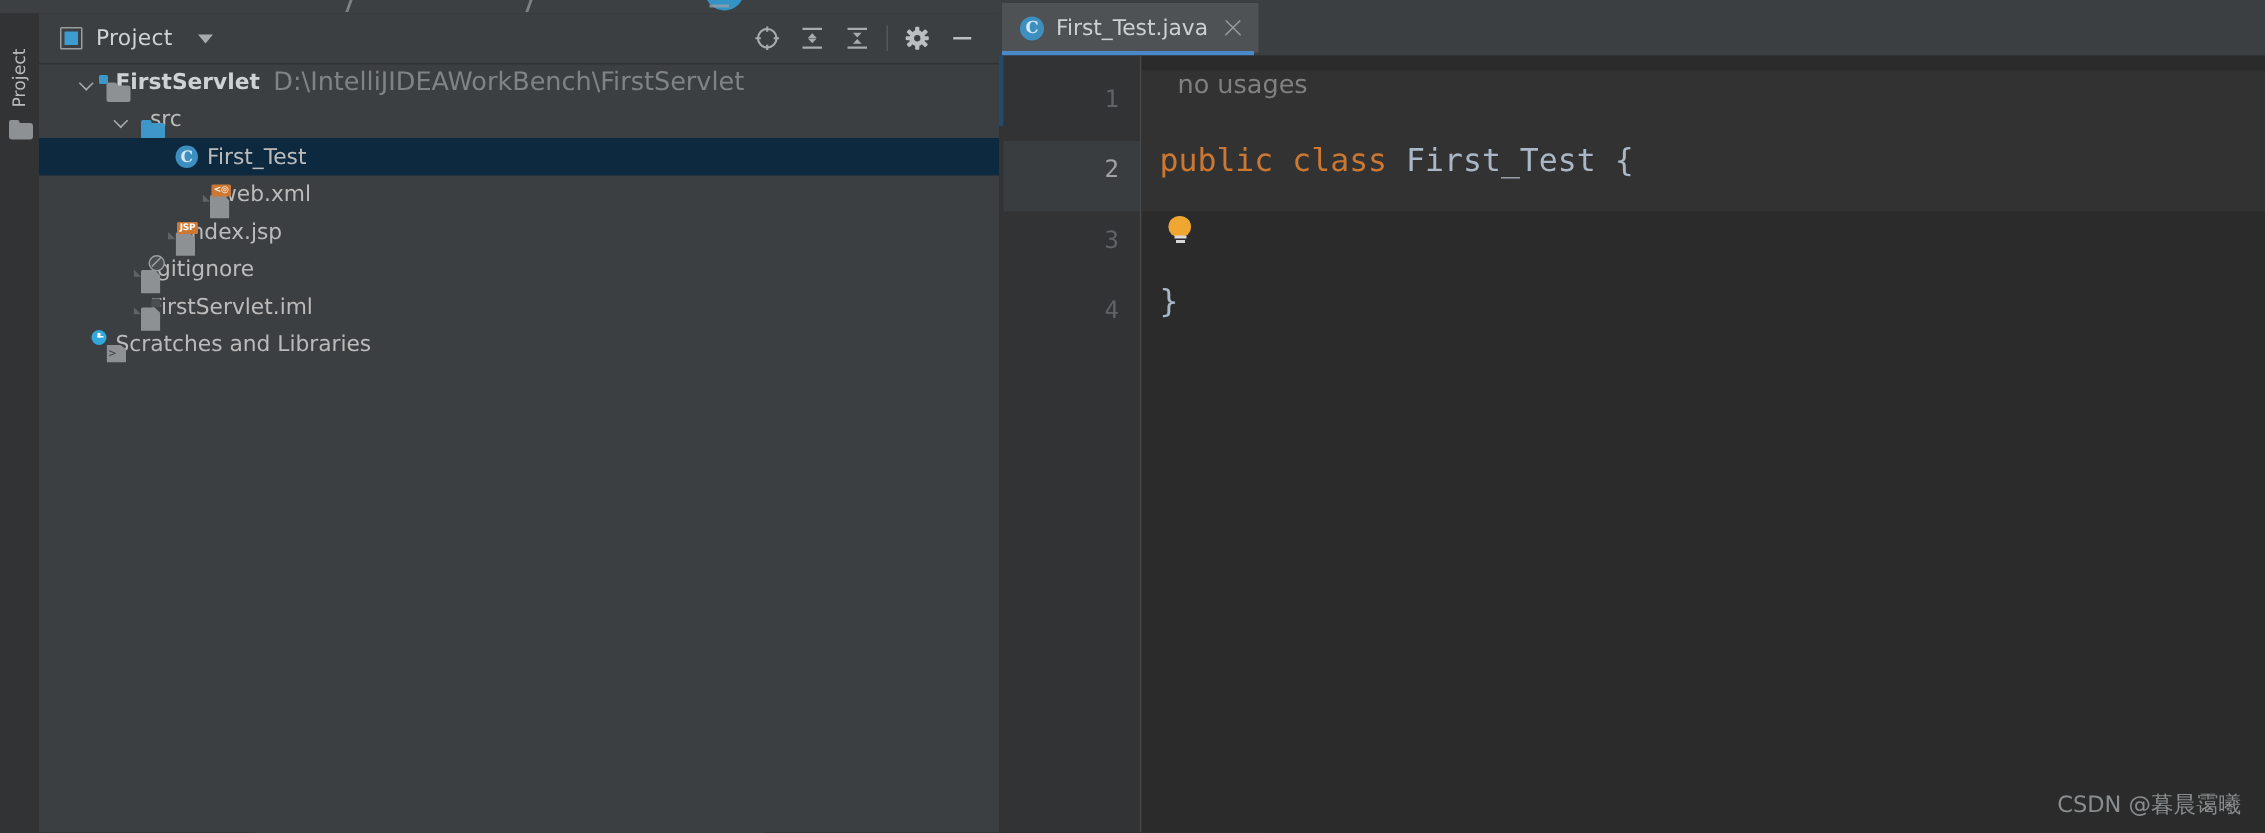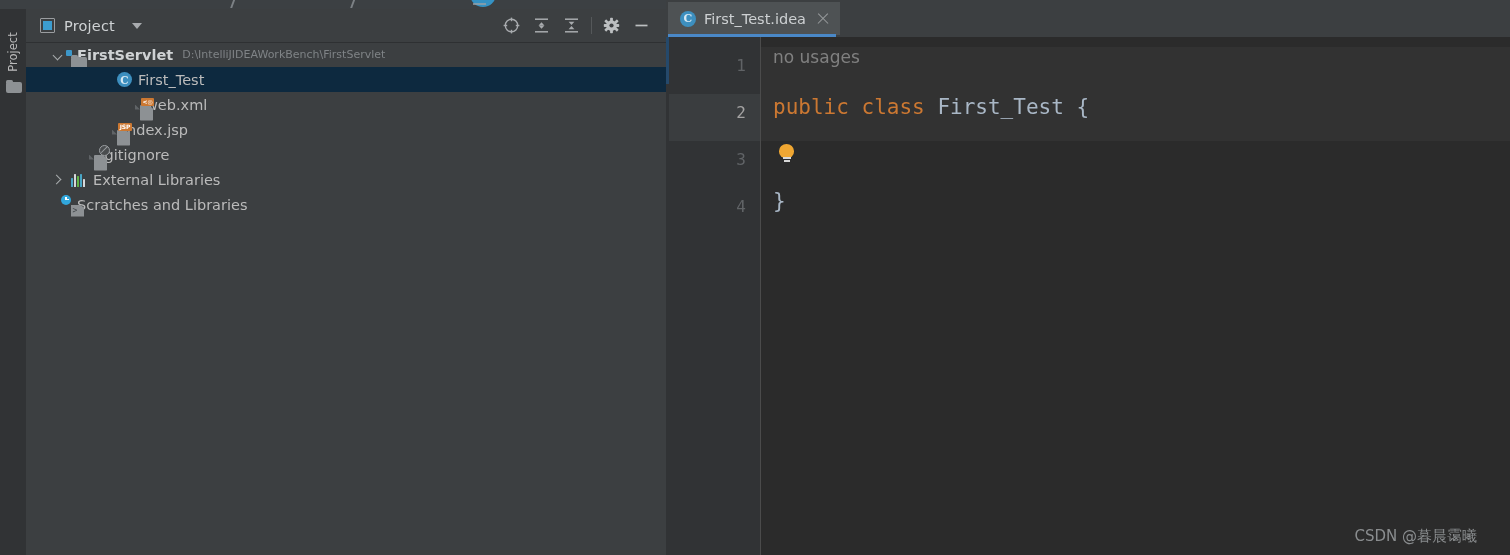--- a/index.html
+++ b/index.html
@@ -83,21 +83,21 @@
   }
   .twisty.down::before,.twisty.right::before{
     content:"";position:absolute;left:2px;top:3px;width:6px;height:6px;
     border-right:1.6px solid #a9acae;border-bottom:1.6px solid #a9acae;
   }
   .twisty.down::before{transform:rotate(45deg);}
   .twisty.right::before{transform:rotate(-45deg);left:1px;top:2px;}
   .ico{flex:0 0 auto;margin-right:6px;position:relative;display:inline-block;}
   .label{color:#bbbbbb;}
   .label.bold{font-weight:bold;color:#cfd2d4;}
-  .path{color:#7f8386;font-size:11px;margin-left:9px;}
+  .path{color:#7f8386;font-size:17px;margin-left:9px;}
 
   
   .folder{width:16px;height:13px;position:relative;}
   .folder::before{
     content:"";position:absolute;left:0;top:2px;width:16px;height:11px;
     background:#8d9194;border-radius:1.5px 2px 2px 2px;
   }
   .folder::after{
     content:"";position:absolute;left:0;top:0px;width:7px;height:3px;
     background:#8d9194;border-radius:1.5px 1.5px 0 0;
@@ -222,21 +222,21 @@
   }
   .lnum.active{color:#a4a3a3;}
   .gutter-band{position:absolute;left:3px;width:91px;height:47px;background:#3a3d3f;}
 
   .code{
     position:absolute;left:95px;top:37px;width:749px;height:518px;background:#2b2b2b;
     font-family:"DejaVu Sans Mono","Liberation Mono",monospace;font-size:21px;
   }
   .code-band{position:absolute;left:0;width:749px;height:47px;background:#323232;}
   .hint{
-    position:absolute;left:12px;top:10px;color:#808080;font-size:17px;
+    position:absolute;left:24px;top:10px;color:#808080;font-size:17px;
     font-family:"DejaVu Sans","Liberation Sans",sans-serif;
   }
   .cline{position:absolute;left:12px;white-space:pre;}
   .kw{color:#cc7832;}
   .cls{color:#a9b7c6;}
   .brace{color:#a9b7c6;}
   .bulb{
     position:absolute;left:20px;top:104px;width:15px;height:19px;z-index:5;
   }
   .bulb b{
@@ -244,21 +244,21 @@
     background:#f0a732;display:block;
   }
   .bulb i{
     position:absolute;left:3.5px;top:13px;width:8px;height:2px;background:#d8d8d8;display:block;
   }
   .bulb i::after{
     content:"";position:absolute;left:1px;top:3px;width:6px;height:1.6px;background:#d8d8d8;
   }
 
   .watermark{
-    position:absolute;right:33px;bottom:9px;color:#8a8d8f;font-size:15px;
+    position:absolute;right:16px;bottom:9px;color:#8a8d8f;font-size:15px;
   }
 </style>
 </head>
 <body>
 
 <div id="app">
 
   <div class="top-sliver">
     <div class="sliver-slash" style="left:232px;"></div>
     <div class="sliver-slash" style="left:352px;"></div>
@@ -338,20 +338,26 @@
     </div>
 
     <div class="tree">
         <div class="row">
           <span style="display: inline-block; flex: 0 0 auto; width: 26px;"></span>
           <span class="twisty down" style="margin-right: 7px;"></span>
           <span class="ico"><span class="modfolder"><i></i></span></span>
           <span class="label bold">FirstServlet</span>
           <span class="path">D:\IntelliJIDEAWorkBench\FirstServlet</span>
         </div>
+        <div class="row">
+          <span style="display: inline-block; flex: 0 0 auto; width: 49px;"></span>
+          <span class="twisty down" style="margin-right: 7px;"></span>
+          <span class="ico"><span class="folder src"></span></span>
+          <span class="label">src</span>
+        </div>
         <div class="row selected">
           <span style="display: inline-block; flex: 0 0 auto; width: 72px;"></span>
           <span class="twisty" style="margin-right: 7px;"></span>
           <span class="ico">
             <span class="classico">C</span>
           </span>
           <span class="label">First_Test</span>
         </div>
         <div class="row">
           <span style="display: inline-block; flex: 0 0 auto; width: 95px;"></span>
@@ -365,48 +371,40 @@
           <span class="ico"><span class="fileico"><span class="badge" style="min-width:14px;">JSP</span></span></span>
           <span class="label">index.jsp</span>
         </div>
         <div class="row">
           <span style="display: inline-block; flex: 0 0 auto; width: 49px;"></span>
           <span class="twisty" style="margin-right: 7px;"></span>
           <span class="ico"><span class="fileico"><span class="badge circ"></span></span></span>
           <span class="label">.gitignore</span>
         </div>
         <div class="row">
-          <span style="display: inline-block; flex: 0 0 auto; width: 26px;"></span>
-          <span class="twisty right" style="margin-right: 7px;"></span>
-          <span class="ico">
-            <span class="libico">
-              <b style="height:9px;background:#49a6c6;"></b>
-              <b style="height:13px;background:#d6d9db;"></b>
-              <b style="height:11px;background:#62b245;"></b>
-              <b style="height:13px;background:#49a6c6;"></b>
-              <b style="height:8px;background:#d6d9db;"></b>
-            </span>
-          </span>
-          <span class="label">External Libraries</span>
+          <span style="display: inline-block; flex: 0 0 auto; width: 49px;"></span>
+          <span class="twisty" style="margin-right: 7px;"></span>
+          <span class="ico"><span class="fileico"><span class="badge dark"></span></span></span>
+          <span class="label">FirstServlet.iml</span>
         </div>
         <div class="row">
           <span style="display: inline-block; flex: 0 0 auto; width: 26px;"></span>
           <span class="twisty" style="margin-right: 7px;"></span>
           <span class="ico"><span class="scratchico"><em>&gt;</em><i></i></span></span>
           <span class="label">Scratches and Libraries</span>
         </div>
       </div>
   </div>
 
   <div class="editor-wrap">
 
     <div class="tabbar">
       <div class="tab">
         <span class="classico">C</span>
-        <span class="tab-label">First_Test.idea</span>
+        <span class="tab-label">First_Test.java</span>
         <span class="tab-close"></span>
       </div>
       <div class="tab-underline"></div>
     </div>
 
     <div class="gutter">
       <div class="gutter-accent"></div>
       <div class="gutter-band" style="top:57px;"></div>
     <div class="lnum" style="top: 19px;">1</div>
         <div class="lnum active" style="top: 66px;">2</div>

